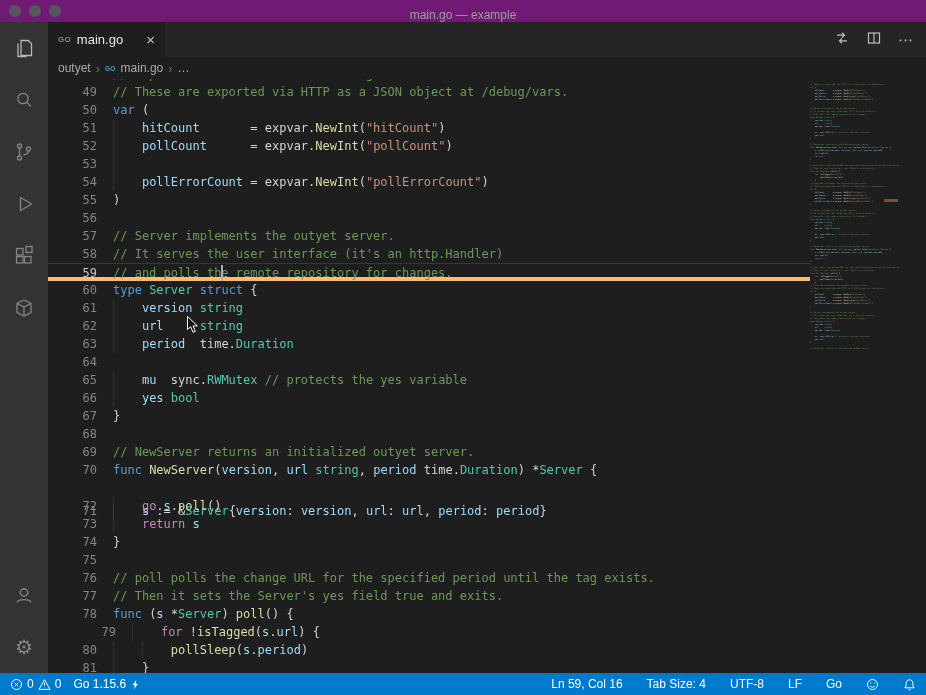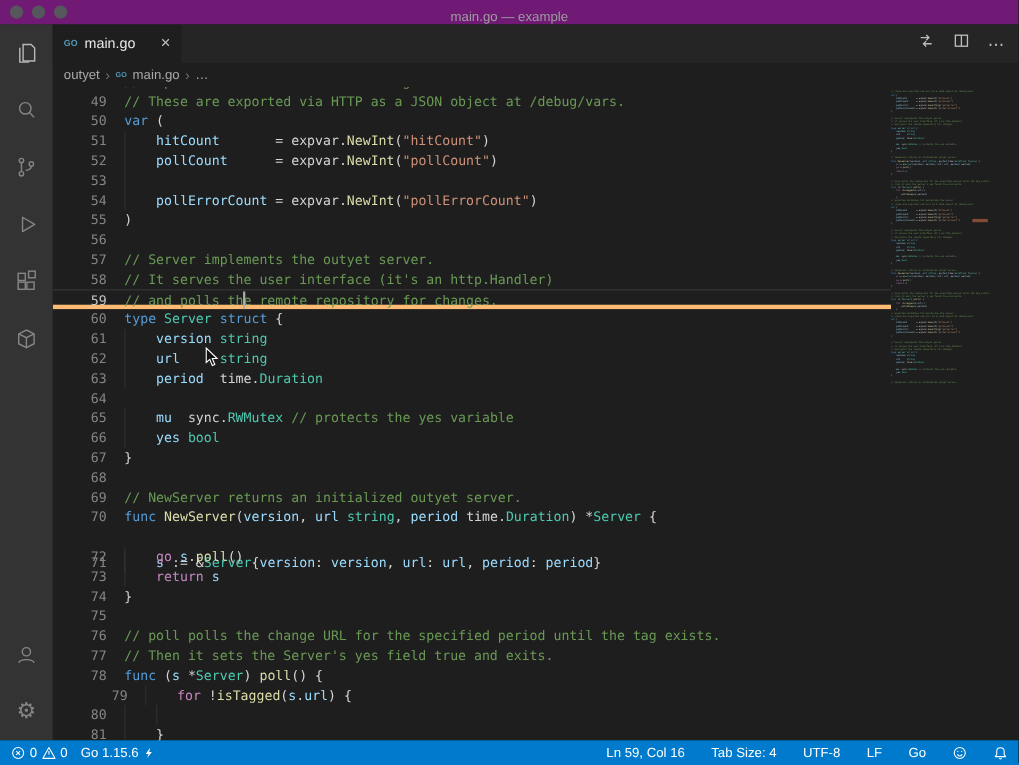--- a/index.html
+++ b/index.html
@@ -318,20 +318,21 @@
           </div>
           <div class="line" style="top: 544px; margin-left: 19px;">
             <span class="guide" style="left: 65px;"></span>
             <span class="num">79</span>
             <span class="content"><span class="tk-p">    </span><span class="tk-q">for</span><span class="tk-p"> !</span><span class="tk-f">isTagged</span><span class="tk-p">(</span><span class="tk-v">s</span><span class="tk-p">.</span><span class="tk-v">url</span><span class="tk-p">) {</span></span>
           </div>
           <div class="line" style="top: 562px;">
             <span class="guide" style="left: 65px;"></span>
             <span class="guide" style="left: 93.875px;"></span>
             <span class="num">80</span>
+            <span class="content"><span class="tk-p">        </span><span class="tk-f">pollSleep</span><span class="tk-p">(</span><span class="tk-v">s</span><span class="tk-p">.</span><span class="tk-v">period</span><span class="tk-p">)</span></span>
           </div>
           <div class="line" style="top: 580px;">
             <span class="guide" style="left: 65px;"></span>
             <span class="num">81</span>
             <span class="content"><span class="tk-p">    }</span></span>
           </div>
         </div>
       <div class="minimap">
         <div>
             <div class="mm-line"><span class="tk-c">// These are exported via HTTP as a JSON object at /debug/vars.</span></div>

